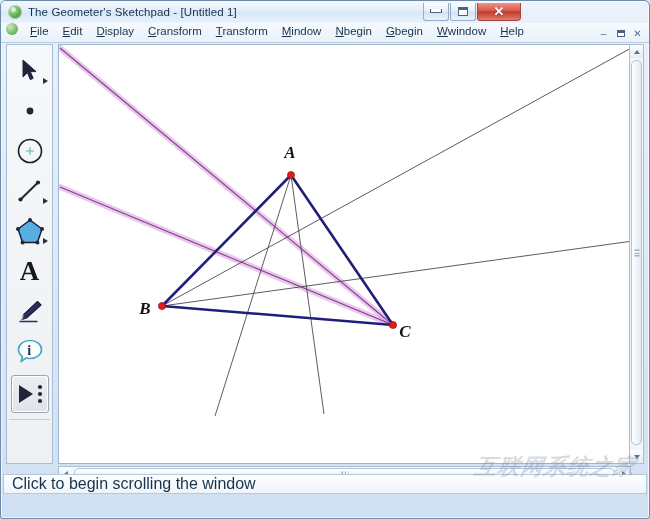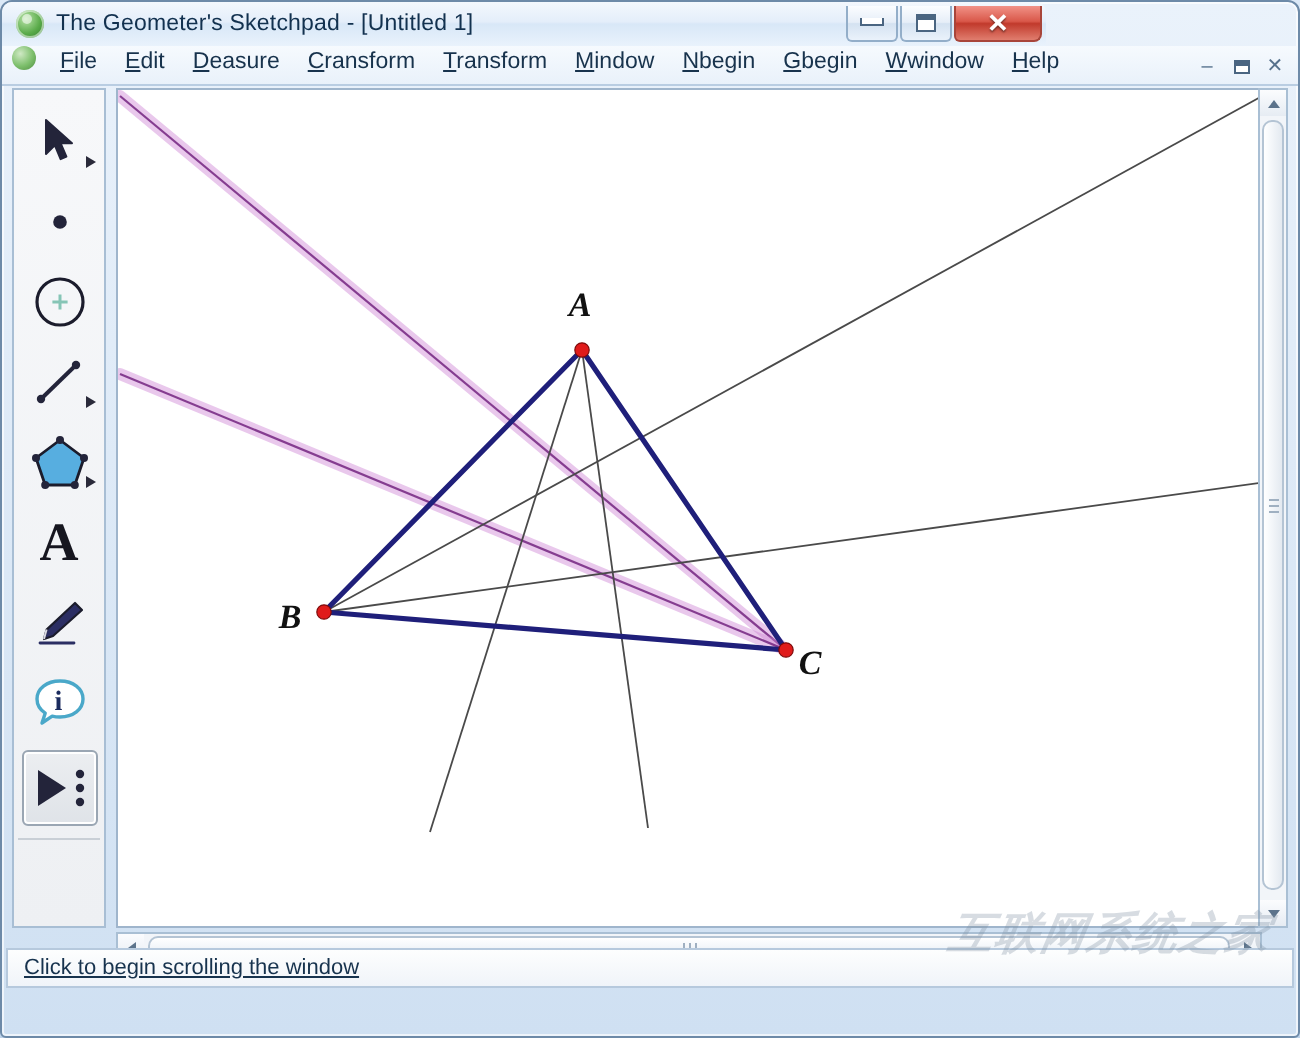--- a/index.html
+++ b/index.html
@@ -256,24 +256,23 @@
     position:absolute;
     left:3px; top:474px;
     width:644px; height:20px;
     box-sizing:border-box;
     border:1px solid #b6c9dd;
     background: linear-gradient(180deg,#fdfefe 0%, #f0f4f9 100%);
     display:flex; align-items:center;
     padding-left:8px;
   }
   .status-text {
-    font-size:11px;
+    font-size:16px;
     color:#17334e;
     white-space:nowrap;
-    text-decoration:underline;
   }
 
   
   .watermark {
     position:absolute;
     right:6px; top:452px;
     width:170px; height:40px;
     pointer-events:none;
     opacity:.30;
     font-size:22px;
@@ -305,21 +304,21 @@
       <div class="wb close">
         <span class="close-glyph">✕</span>
       </div>
     </div>
   </div>
 
   <div class="menubar">
     <div class="doc-icon"></div>
     <div class="menu-item"><span class="mnemo">F</span><span>ile</span></div>
     <div class="menu-item"><span class="mnemo">E</span><span>dit</span></div>
-    <div class="menu-item"><span class="mnemo">D</span><span>easure</span></div>
+    <div class="menu-item"><span class="mnemo">D</span><span>isplay</span></div>
     <div class="menu-item"><span class="mnemo">C</span><span>ransform</span></div>
     <div class="menu-item"><span class="mnemo">T</span><span>ransform</span></div>
     <div class="menu-item"><span class="mnemo">M</span><span>indow</span></div>
     <div class="menu-item"><span class="mnemo">N</span><span>begin</span></div>
     <div class="menu-item"><span class="mnemo">G</span><span>begin</span></div>
     <div class="menu-item"><span class="mnemo">W</span><span>window</span></div>
     <div class="menu-item"><span class="mnemo">H</span><span>elp</span></div>
 
     <div class="mdi-btns">
       <div class="mdi-b">–</div>

